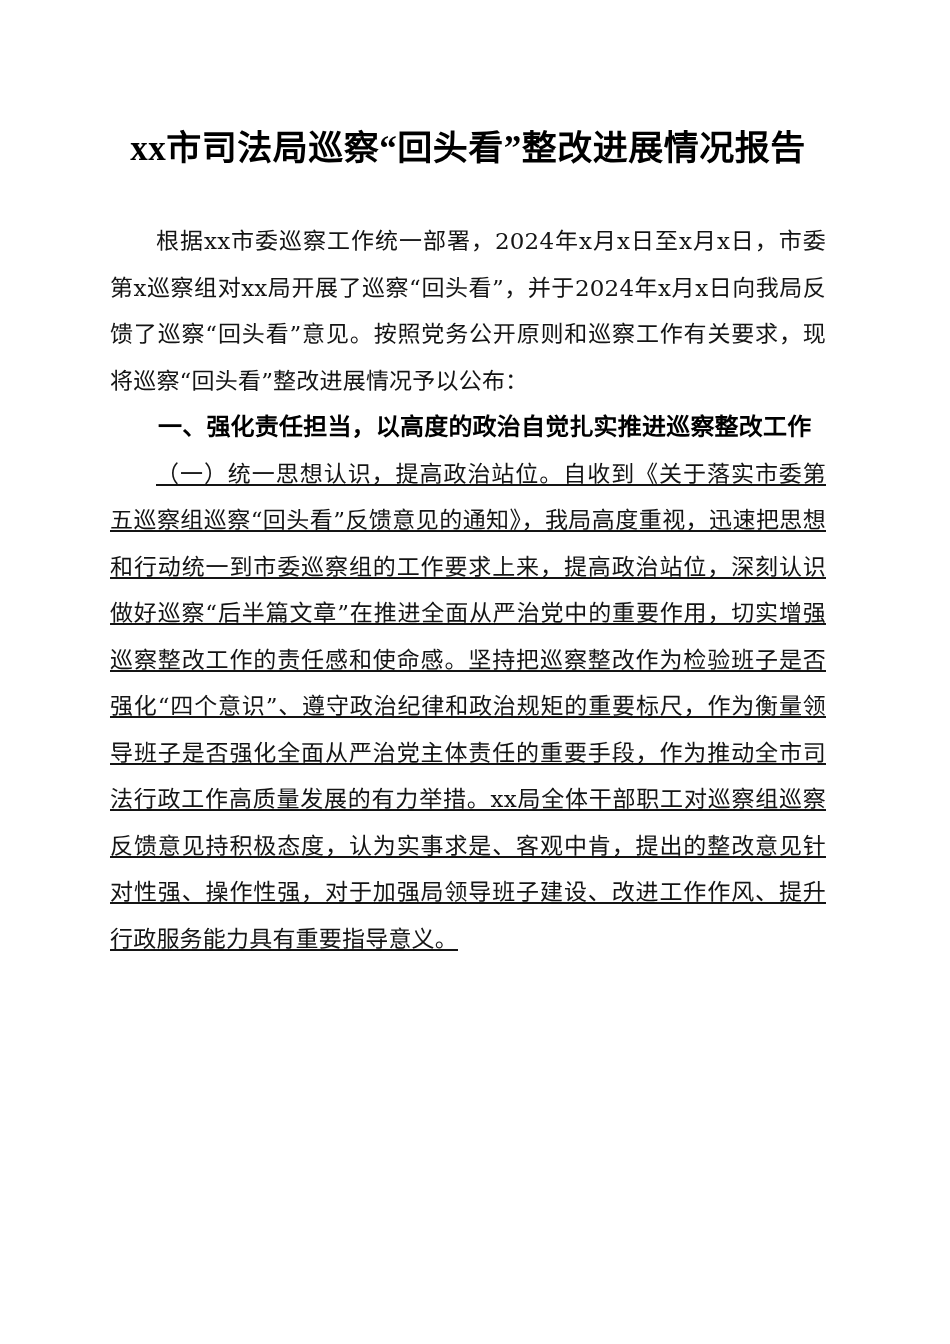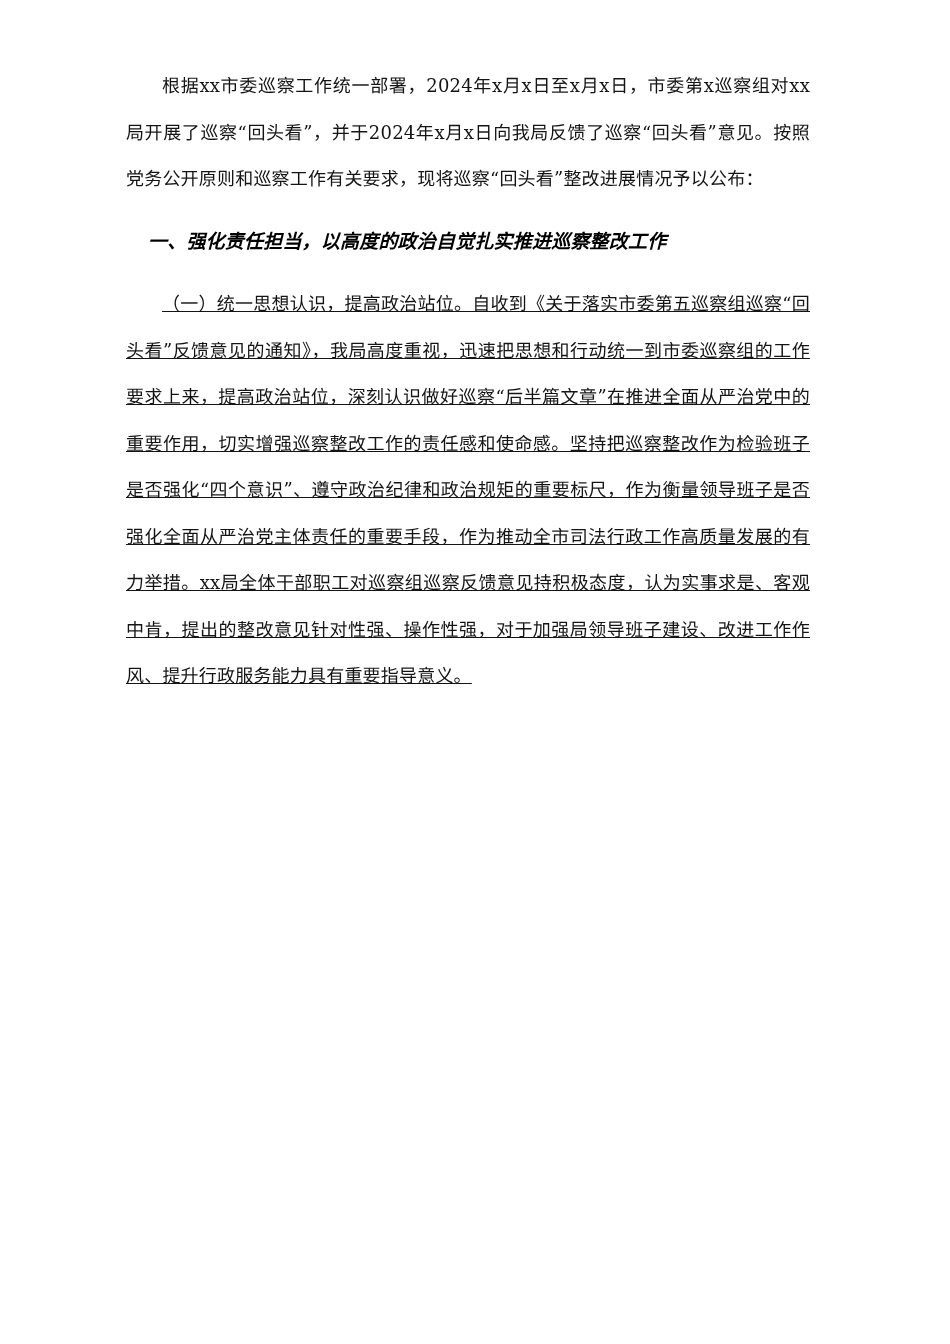--- a/index.html
+++ b/index.html
@@ -35,65 +35,65 @@
     font-size: 35px;
     line-height: 45px;
     color: #000000;
     text-align: center;
     letter-spacing: 0.5px;
     padding-top: 126px;
   }
 
   
   .para {
-    margin: 16px;
+    margin: 0;
     padding: 0;
     font-family: "DejaVu Serif", "Liberation Serif", serif;
-    font-size: 18px;
+    font-size: 23px;
     line-height: 46.5px;
     color: #141414;
     text-align: justify;
     text-justify: inter-character;
     text-indent: 2em;
     letter-spacing: 0.2px;
   }
 
   .para.first-para {
     padding-top: 47px;
   }
 
   
   .section-heading {
     margin: 0;
     padding: 0;
     font-family: "Liberation Sans", "DejaVu Sans", sans-serif;
     font-weight: bold;
-    font-size: 19px;
+    font-size: 24px;
     line-height: 46.5px;
     color: #000000;
     text-align: justify;
     text-justify: inter-character;
     text-indent: 2em;
     letter-spacing: 0.2px;
-    font-style: italic;
   }
 
   
   .para:last-child,
   .section-heading:last-child {
     text-align-last: left;
     text-decoration: underline;
   }
 </style>
 </head>
 <body>
 
 <div class="page">
   <div class="content">
 
+    <h1 class="doc-title">xx市司法局巡察“回头看”整改进展情况报告</h1>
 
     <p class="para first-para">根据xx市委巡察工作统一部署，2024年x月x日至x月x日，市委第x巡察组对xx局开展了巡察“回头看”，并于2024年x月x日向我局反馈了巡察“回头看”意见。按照党务公开原则和巡察工作有关要求，现将巡察“回头看”整改进展情况予以公布：</p>
 
     <p class="section-heading">一、强化责任担当，以高度的政治自觉扎实推进巡察整改工作</p>
 
     <p class="para">（一）统一思想认识，提高政治站位。自收到《关于落实市委第五巡察组巡察“回头看”反馈意见的通知》，我局高度重视，迅速把思想和行动统一到市委巡察组的工作要求上来，提高政治站位，深刻认识做好巡察“后半篇文章”在推进全面从严治党中的重要作用，切实增强巡察整改工作的责任感和使命感。坚持把巡察整改作为检验班子是否强化“四个意识”、遵守政治纪律和政治规矩的重要标尺，作为衡量领导班子是否强化全面从严治党主体责任的重要手段，作为推动全市司法行政工作高质量发展的有力举措。xx局全体干部职工对巡察组巡察反馈意见持积极态度，认为实事求是、客观中肯，提出的整改意见针对性强、操作性强，对于加强局领导班子建设、改进工作作风、提升行政服务能力具有重要指导意义。</p>
 
   </div>
 </div>
 

